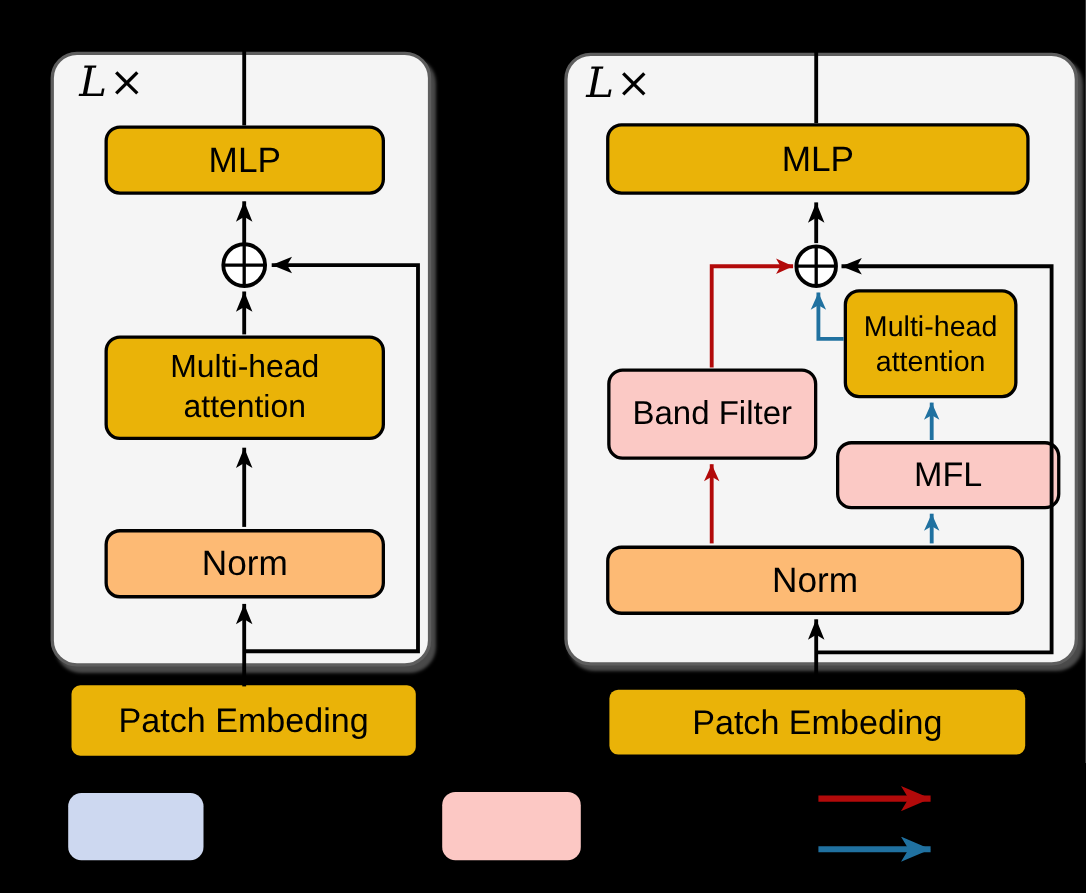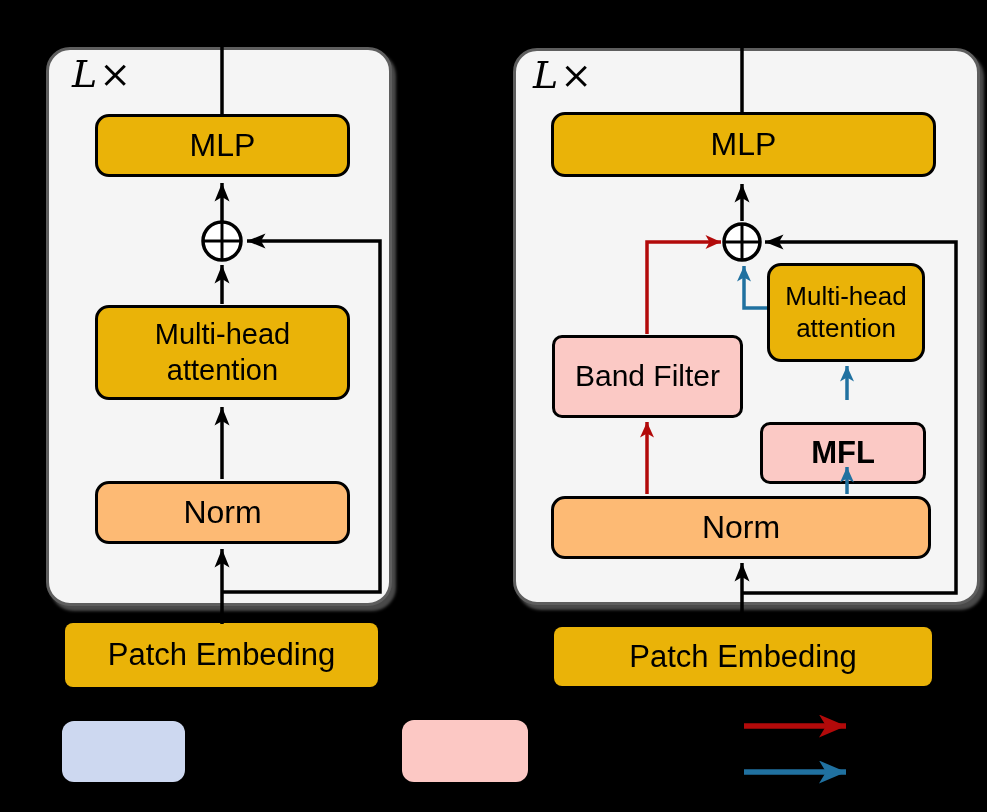--- a/index.html
+++ b/index.html
@@ -32,21 +32,21 @@
     align-items:center;
     justify-content:center;
     text-align:center;
     box-sizing:border-box;
     border:3px solid #000;
     border-radius:14px;
     color:#000;
     line-height:1.22;
   }
   .blue{background:#eab308;}
-  .pink{background:#fbc9c5;border-radius:10px;}
+  .pink{background:#fbc9c5;}
   .white{background:#fdba74;}
   .borderless{border:none;border-radius:8px;}
   .f32{font-size:32px;}
   .f31{font-size:31px;}
   .f30{font-size:30px;}
   .f29{font-size:29px;}
   .f26{font-size:26px;}
   .swatch{
     position:absolute;
     border-radius:12px;
@@ -69,21 +69,21 @@
   <div class="node blue f29" style="left:95px;top:305px;width:255px;height:95px;padding:0 20px;">Multi-head attention</div>
   <div class="node white f32" style="left:95px;top:481px;width:255px;height:63px;">Norm</div>
   <div class="node blue f31 borderless" style="left:65px;top:623px;width:313px;height:64px;">Patch Embeding</div>
 
   <div class="panel" style="left:513px;top:48px;width:467px;height:557px;"></div>
   <div class="repeat-label" style="left:533px;top:53px;">L×</div>
 
   <div class="node blue f32" style="left:551px;top:112px;width:385px;height:65px;">MLP</div>
   <div class="node pink f30" style="left:552px;top:335px;width:191px;height:83px;">Band Filter</div>
   <div class="node blue f26" style="left:767px;top:263px;width:158px;height:99px;padding:0 8px;">Multi-head attention</div>
-  <div class="node pink f31" style="left:760px;top:422px;width:166px;height:62px;font-weight:bold;">MFL</div>
+  <div class="node pink f31" style="left:760px;top:401px;width:204px;height:62px;">MFL</div>
   <div class="node white f32" style="left:551px;top:496px;width:380px;height:63px;">Norm</div>
   <div class="node blue f31 borderless" style="left:554px;top:627px;width:378px;height:59px;">Patch Embeding</div>
 
   <div class="swatch" style="left:62px;top:721px;width:123px;height:61px;background:#cdd8f0;"></div>
   <div class="swatch" style="left:402px;top:720px;width:126px;height:62px;background:#fcc8c4;"></div>
 
   <svg id="wires" width="987" height="812" viewBox="0 0 987 812">
     <defs>
       <marker id="mk-black" markerUnits="userSpaceOnUse" markerWidth="20" markerHeight="16" refX="19" refY="8" orient="auto">
         <path d="M0.5,0.5 L19,8 L0.5,15.5 L5,8 Z" fill="#000"></path>

